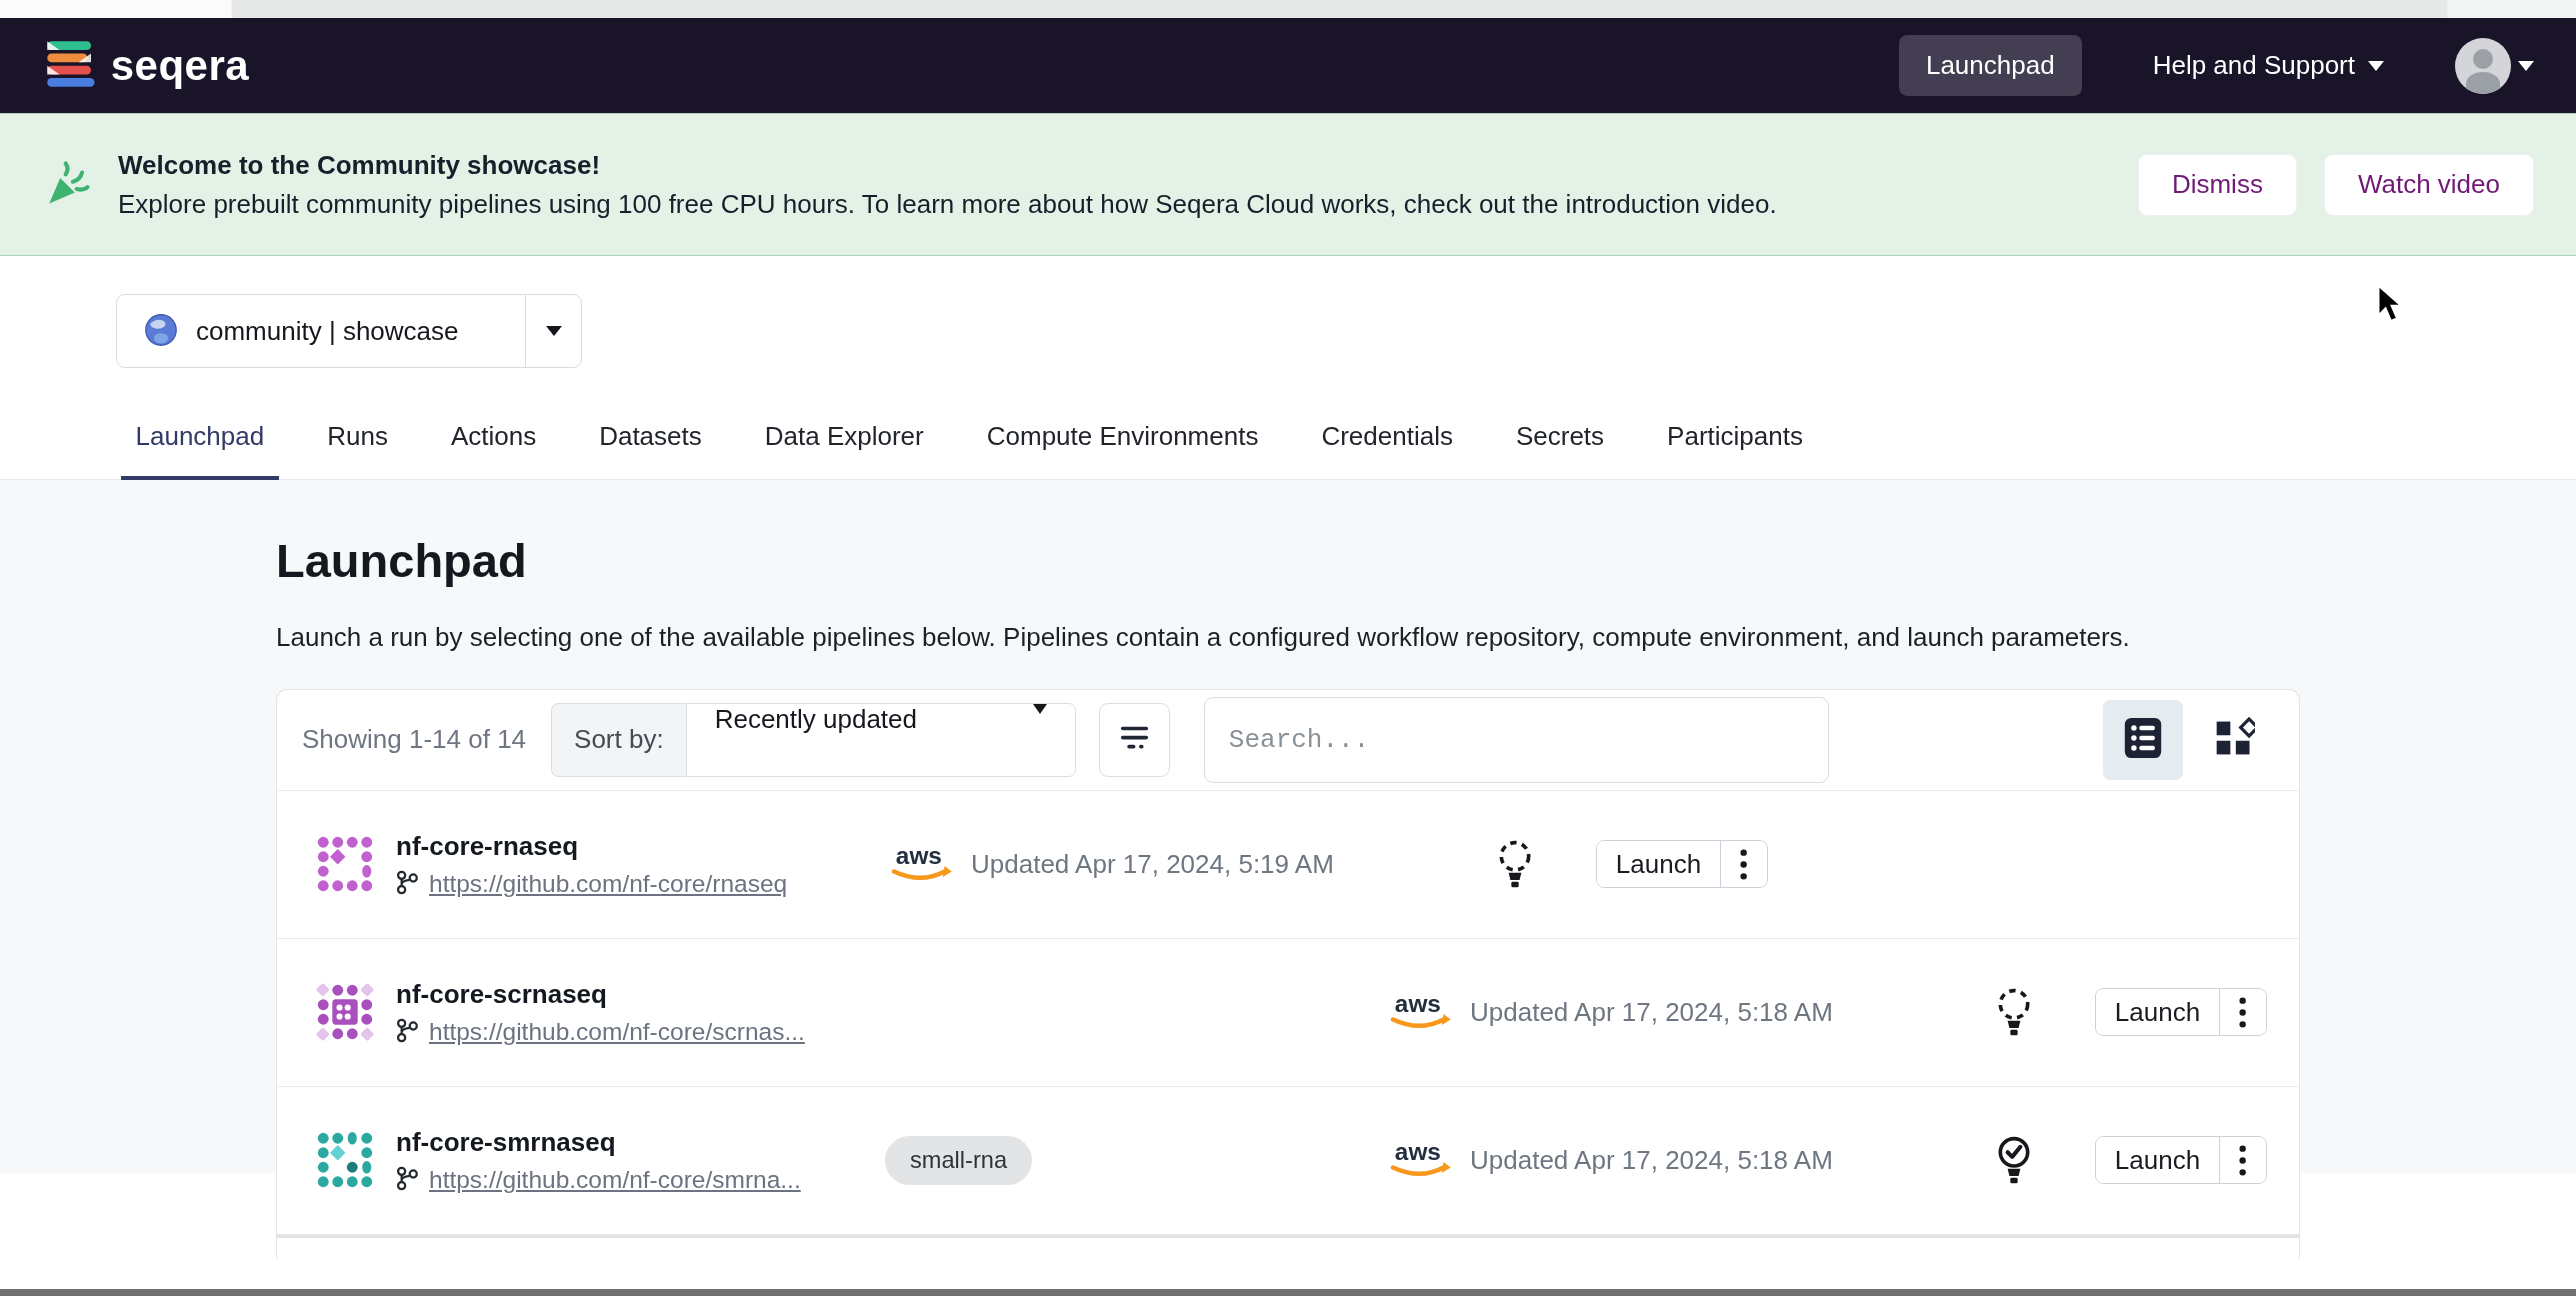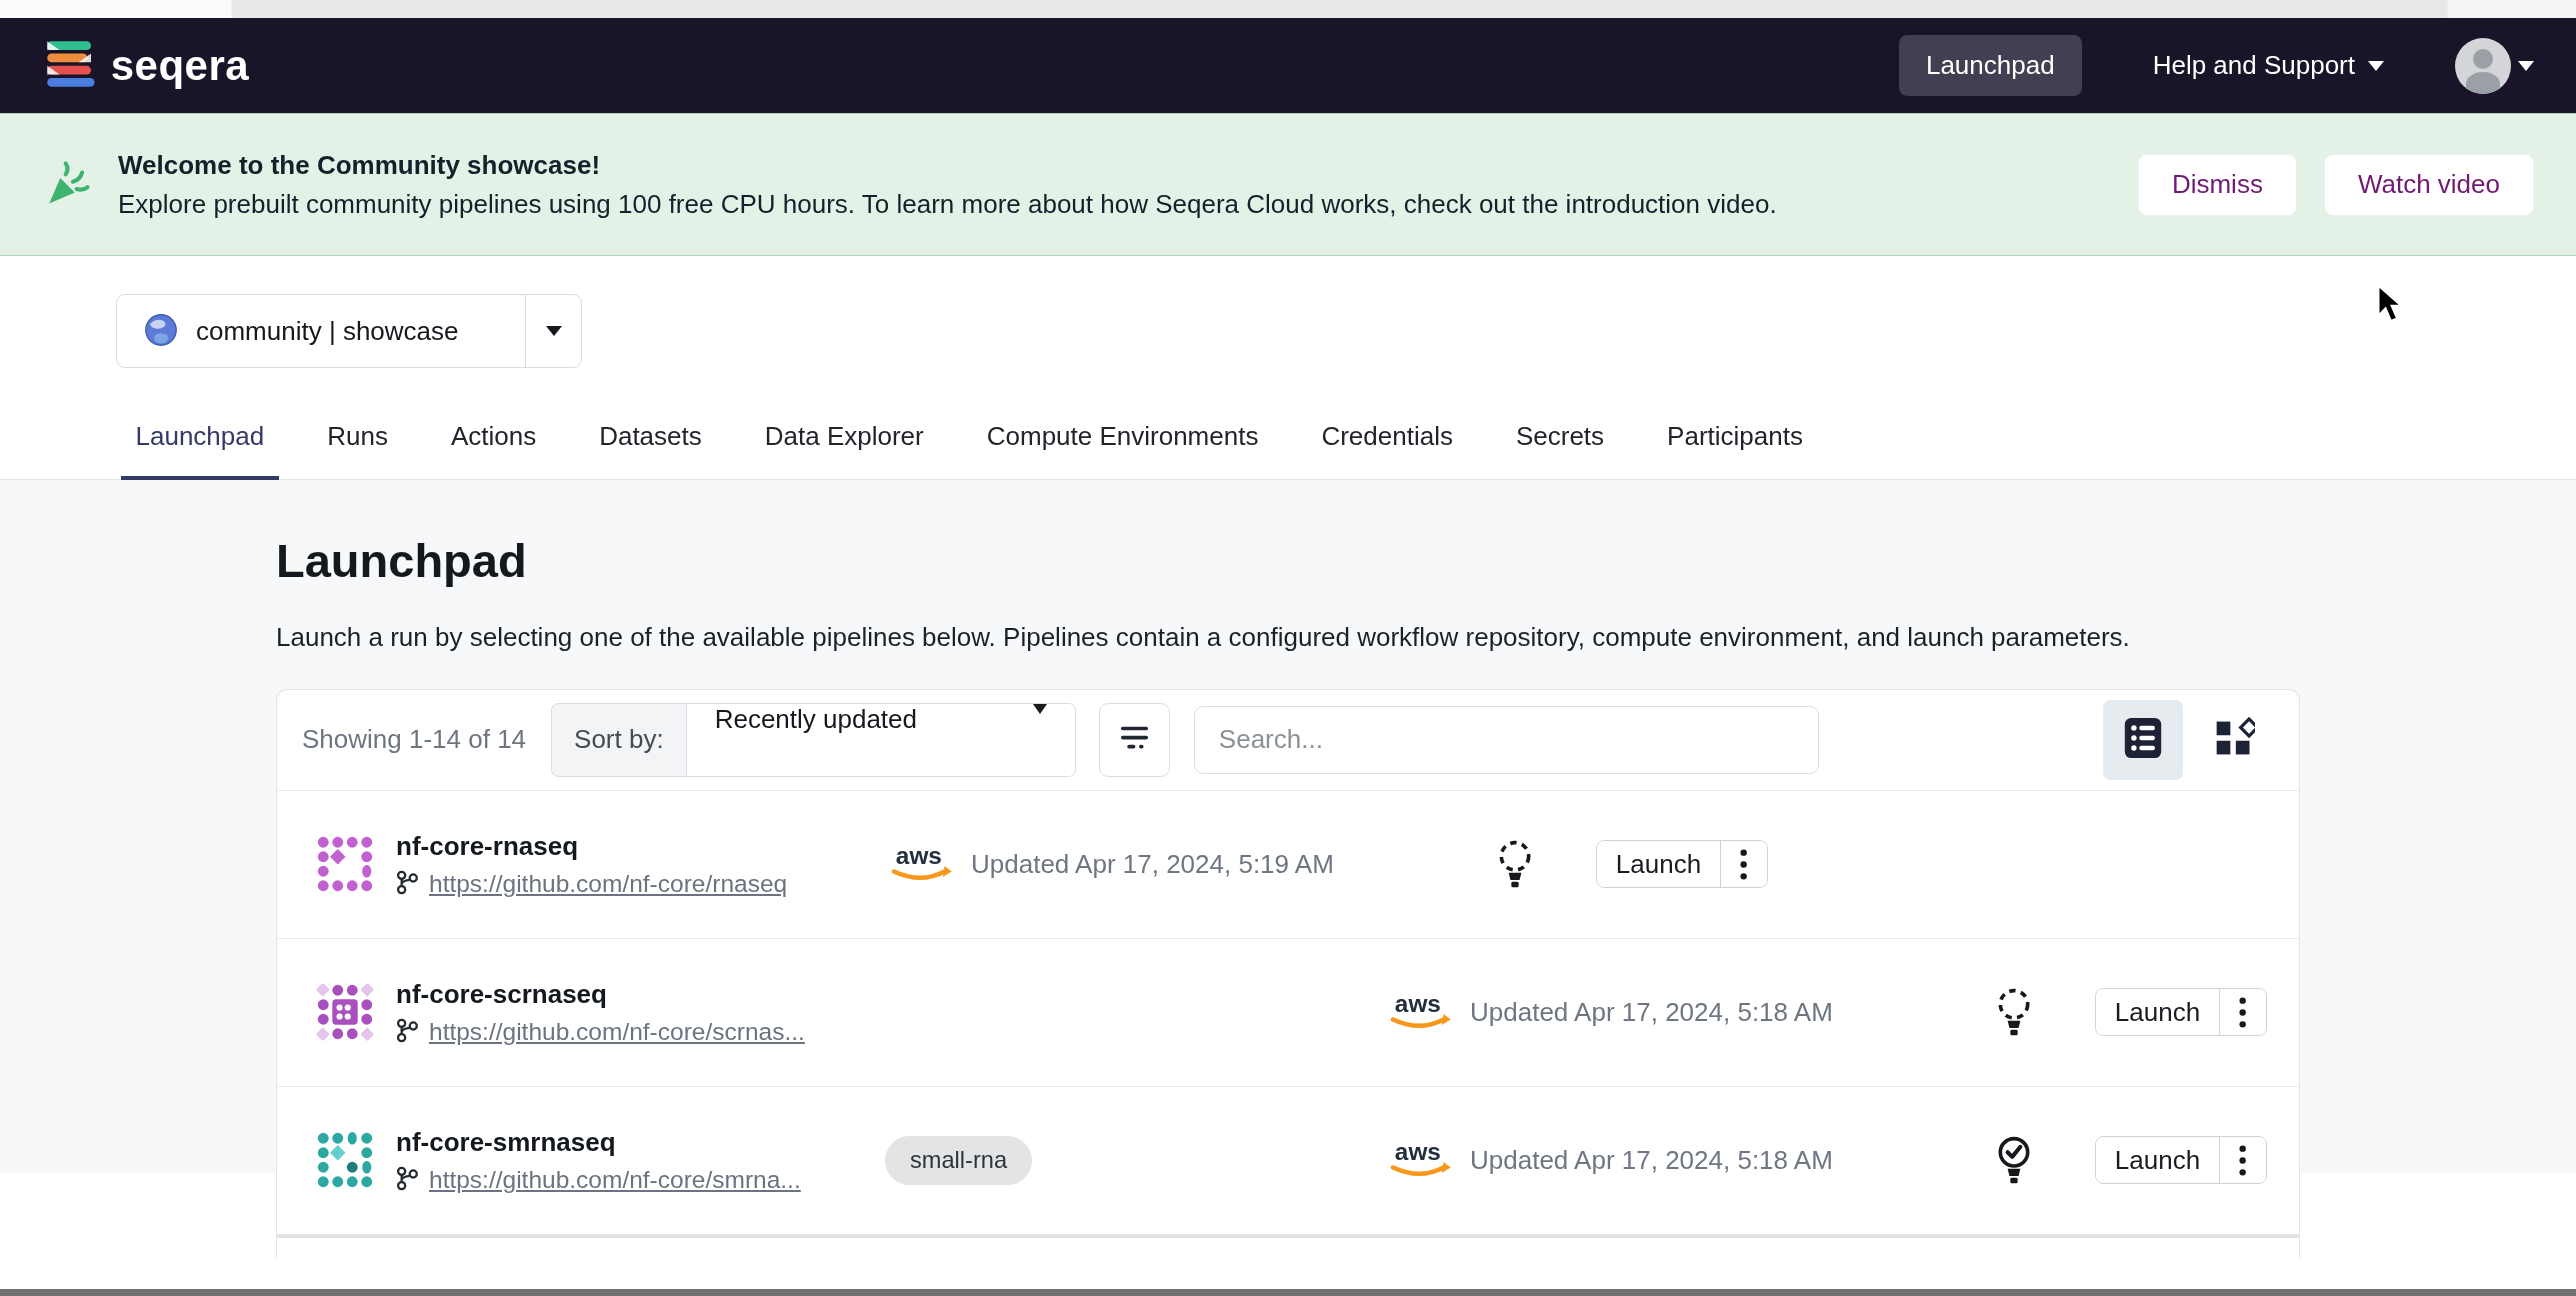--- a/index.html
+++ b/index.html
@@ -55,22 +55,22 @@
   .toolbar { height:100px; display:flex; align-items:center; padding:0 25px; }
   .showing { font-size:26px; color:#6e7681; margin-right:25px; }
   .sort-group { display:flex; align-items:stretch; height:74px; }
   .sort-label { background:#f2f4f5; border:1.8px solid #d9dee3; border-right:none; border-radius:7.3px 0 0 7.3px;
     display:flex; align-items:center; padding:0 22px; font-size:26px; color:#444b54; }
   .sort-select { border:1.8px solid #d9dee3; border-radius:0 7.3px 7.3px 0; background:#fff; width:390px; display:flex;
     align-items:flex-start; padding:0 28px; font-size:26px; color:#15181d; cursor:pointer; }
   .sort-select .caret { margin-left:auto; border-top-color:#15181d; border-left-width:7.3px; border-right-width:7.3px; }
   .icon-btn { width:71px; height:74px; border:1.8px solid #d9dee3; border-radius:9px; background:#fff; margin-left:23.6px;
     display:flex; align-items:center; justify-content:center; cursor:pointer; }
-  .search { margin-left:24px; width:625px; height:68px; border:1.8px solid #d9dee3; border-radius:9px; font-size:26px;
-    padding:0 23.6px; color:#15181d; font-family:Liberation Sans, sans-serif; outline:none; }
+  .search { margin-left:34px; width:625px; height:86px; border:1.8px solid #d9dee3; border-radius:9px; font-size:26px;
+    padding:0 23.6px; color:#15181d; font-family:Liberation Mono, monospace; outline:none; }
   .search::placeholder { color:#8a9097; }
   .view-toggles { margin-left:auto; display:flex; align-items:center; gap:11px; }
   .toggle { width:80px; height:80px; display:flex; align-items:center; justify-content:center; border-radius:7.3px; cursor:pointer; }
   .toggle.active { background:#e6ebef; }
 
   .row { height:148px; border-top:0.9px solid #e8eaee; display:flex; align-items:center; padding-left:39px; }
   .pipe-avatar { width:58px; height:58px; flex:0 0 58px; }
   .pipe-info { width:489px; margin-left:22px; display:flex; flex-direction:column; gap:8.2px; }
   .pipe-name { font-size:26px; font-weight:700; color:#14181f; }
   .pipe-repo { display:flex; align-items:center; gap:11px; }

